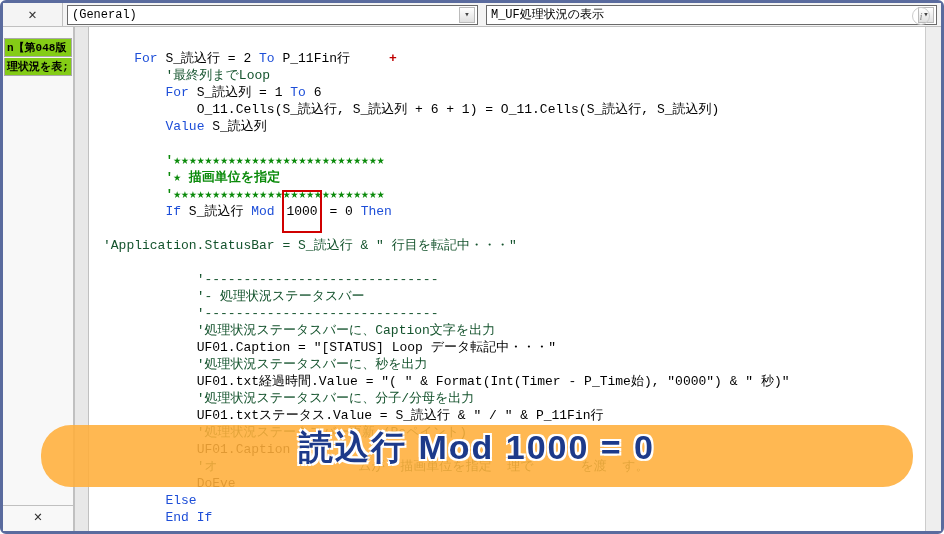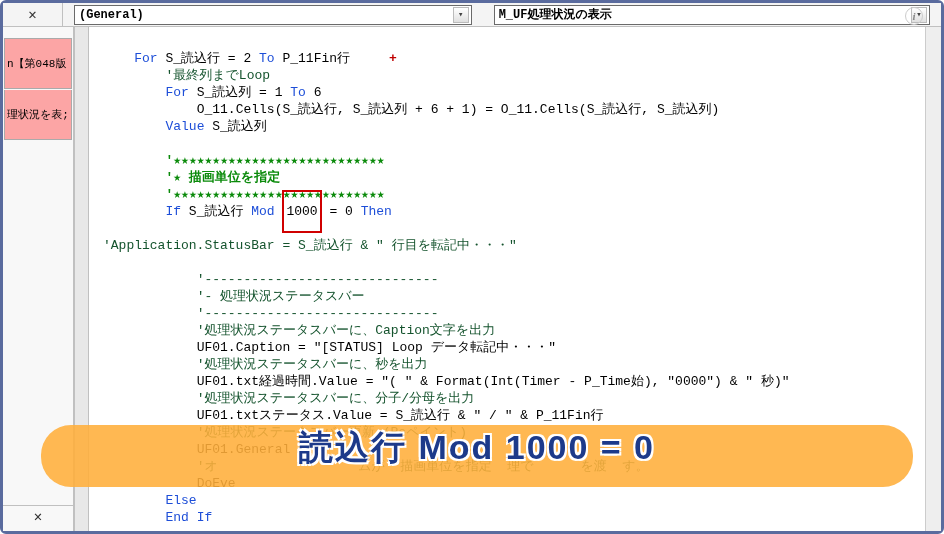--- a/index.html
+++ b/index.html
@@ -1,25 +1,25 @@
 <!DOCTYPE html>
 <html><head>
 <meta charset="utf-8">
 <style>
   * { box-sizing: border-box; margin: 0; padding: 0; }
   html, body { width: 944px; height: 534px; overflow: hidden; font-family: "MS Gothic", "Courier New", monospace; background: #fff; }
   .frame { position: relative; width: 944px; height: 534px; border: 3px solid #5a6b9e; border-radius: 6px; background: #fff; }
   .topbar { display: flex; align-items: center; height: 24px; border-bottom: 1px solid #c0c0c0; background: #f4f4f4; }
   .mini-cell { width: 60px; height: 24px; border-right: 1px solid #c0c0c0; display: flex; align-items: center; justify-content: center; }
   .close-x { font-weight: bold; font-size: 14px; color: #333; cursor: pointer; }
-  .dropdown { flex: 1; margin: 2px 11px; height: 20px; border: 1px solid #6a6a6a; background: #fff; display: flex; align-items: center; padding: 0 4px; font-size: 12px; font-weight: bold; position: relative; }
+  .dropdown { flex: 1; margin: 2px 4px; height: 20px; border: 1px solid #6a6a6a; background: #fff; display: flex; align-items: center; padding: 0 4px; font-size: 12px; font-weight: normal; position: relative; }
   .dd-arrow { position: absolute; right: 2px; width: 16px; height: 16px; border: 1px solid #bbb; background: linear-gradient(#fff,#e0e0e0); display: flex; align-items: center; justify-content: center; font-size: 9px; color: #444; }
   .body { display: flex; height: calc(100% - 24px); }
   .sidebar { width: 72px; border-right: 2px solid #c0c0c0; background: #f8f8f8; position: relative; }
-  .side-box { background: #fca5a5; border: 1px solid #aaa; margin: 1px; font-size: 11px; padding: 17px 2px; overflow: hidden; white-space: nowrap; }
+  .side-box { background: #84cc16; border: 1px solid #aaa; margin: 1px; font-size: 11px; padding: 1px 2px; overflow: hidden; white-space: nowrap; font-weight: bold; }
   .side-close-bottom { position: absolute; bottom: 4px; left: 0; right: 0; height: 22px; border-top: 1px solid #c0c0c0; display: flex; align-items: center; justify-content: center; }
   .editor-wrap { flex: 1; position: relative; overflow: hidden; background: #fff; }
   .gutter { position: absolute; left: 0; top: 0; bottom: 0; width: 14px; background: #e8e8e8; border-right: 1px solid #c0c0c0; }
   .code { position: absolute; left: 28px; right: 18px; top: 6px; bottom: 0; font-size: 13px; line-height: 17px; white-space: pre; color: #000; }
   .kw { color: #1d4ed8; }
   .cm { color: #14532d; }
   .star { color: #0a8a0a; font-weight: bold; }
   .boxed { border: 2px solid #d00000; padding: 12px 2px; }
   .plus-marker { color: #c00000; font-weight: bold; }
   .vscroll { position: absolute; right: 0; top: 0; bottom: 0; width: 16px; background: #eeeeee; border-left: 1px solid #ccc; }
@@ -79,21 +79,21 @@
 <span>            </span><span class="cm">'------------------------------</span>
 <span>            </span><span class="cm">'- 処理状況ステータスバー</span>
 <span>            </span><span class="cm">'------------------------------</span>
 <span>            </span><span class="cm">'処理状況ステータスバーに、Caption文字を出力</span>
 <span>            </span><span>UF01.Caption = "[STATUS] Loop データ転記中・・・"</span>
 <span>            </span><span class="cm">'処理状況ステータスバーに、秒を出力</span>
 <span>            </span><span>UF01.txt経過時間.Value = "( " &amp; Format(Int(Timer - P_Time始), "0000") &amp; " 秒)"</span>
 <span>            </span><span class="cm">'処理状況ステータスバーに、分子/分母を出力</span>
 <span>            </span><span>UF01.txtステータス.Value = S_読込行 &amp; " / " &amp; P_11Fin行</span>
 <span>            </span><span class="cm">'処理状況ステータスバー更新 (Reペイント)</span>
-<span>            </span><span>UF01.General</span>
+<span>            </span><span>UF01.Caption</span>
 <span>            </span><span class="cm">'オ                  ムが  描画単位を指定  理で      を渡  す。</span>
 <span>            </span><span>DoEve</span>
 <span>        </span><span class="kw">Else</span>
 <span>        </span><span class="kw">End If</span>
 
 
       </div>
 
     </div>
   </div>

